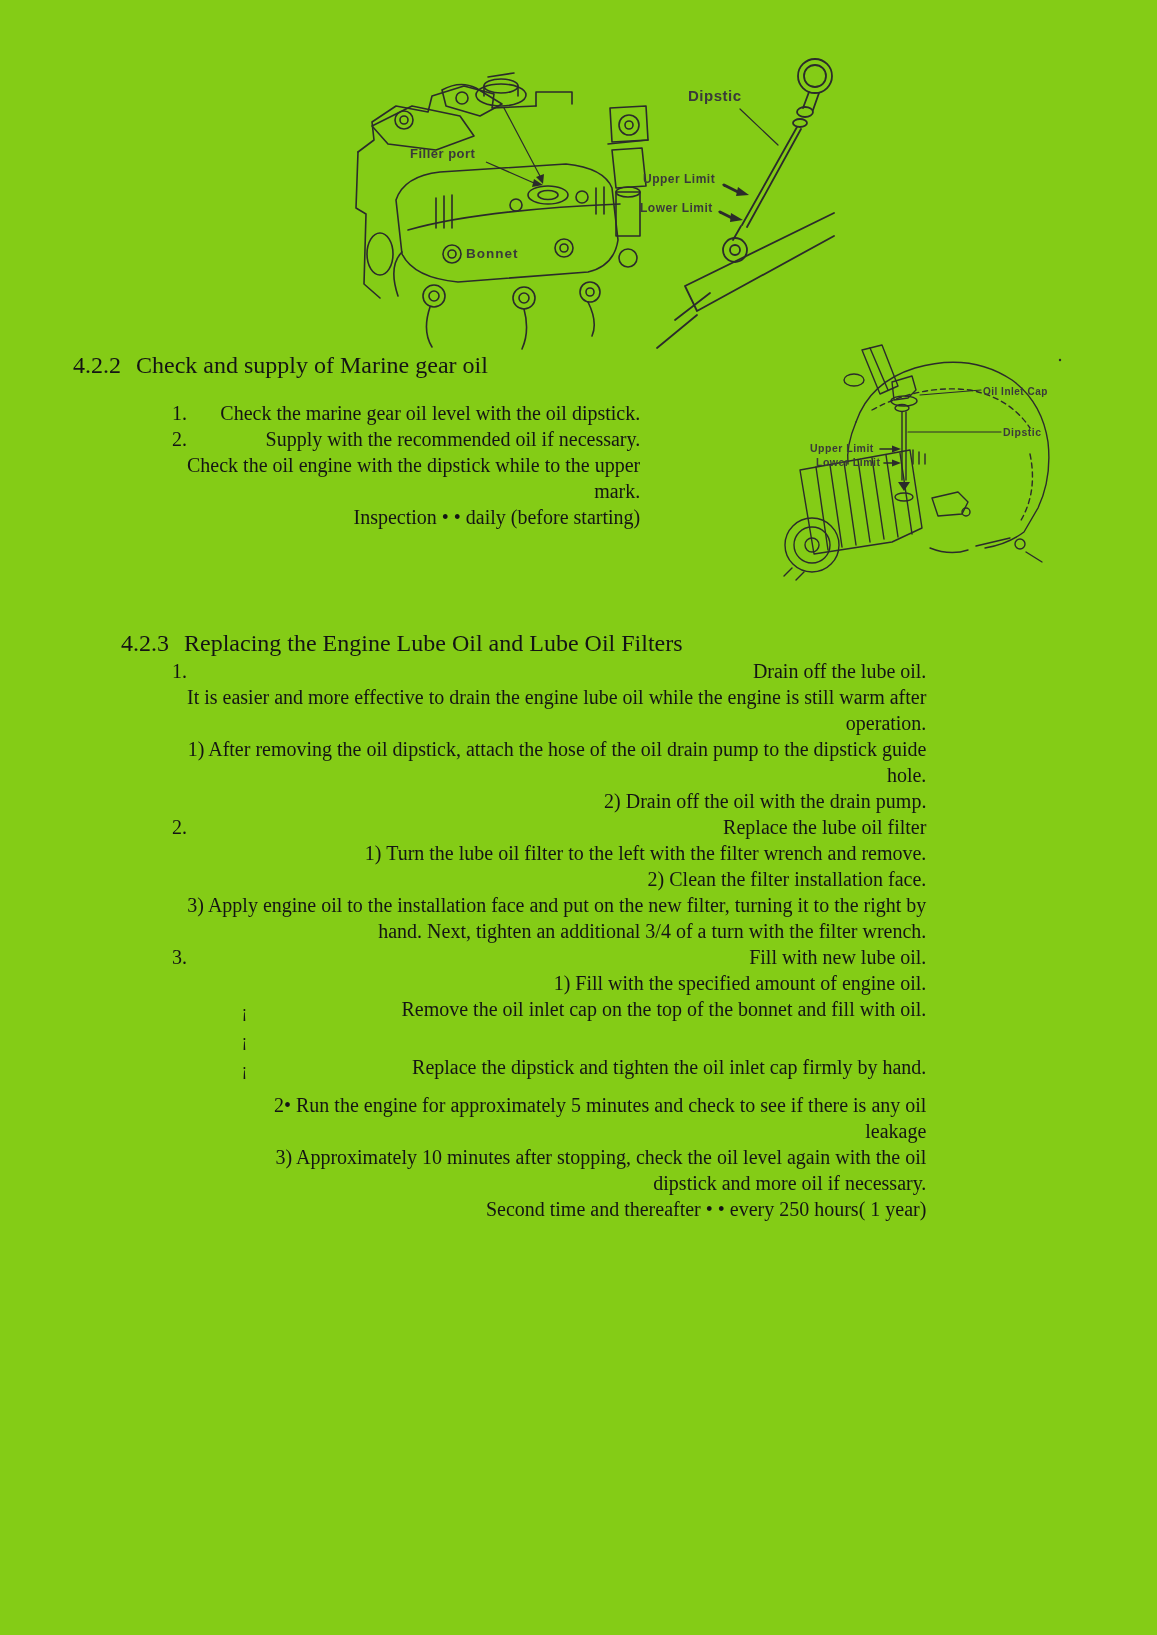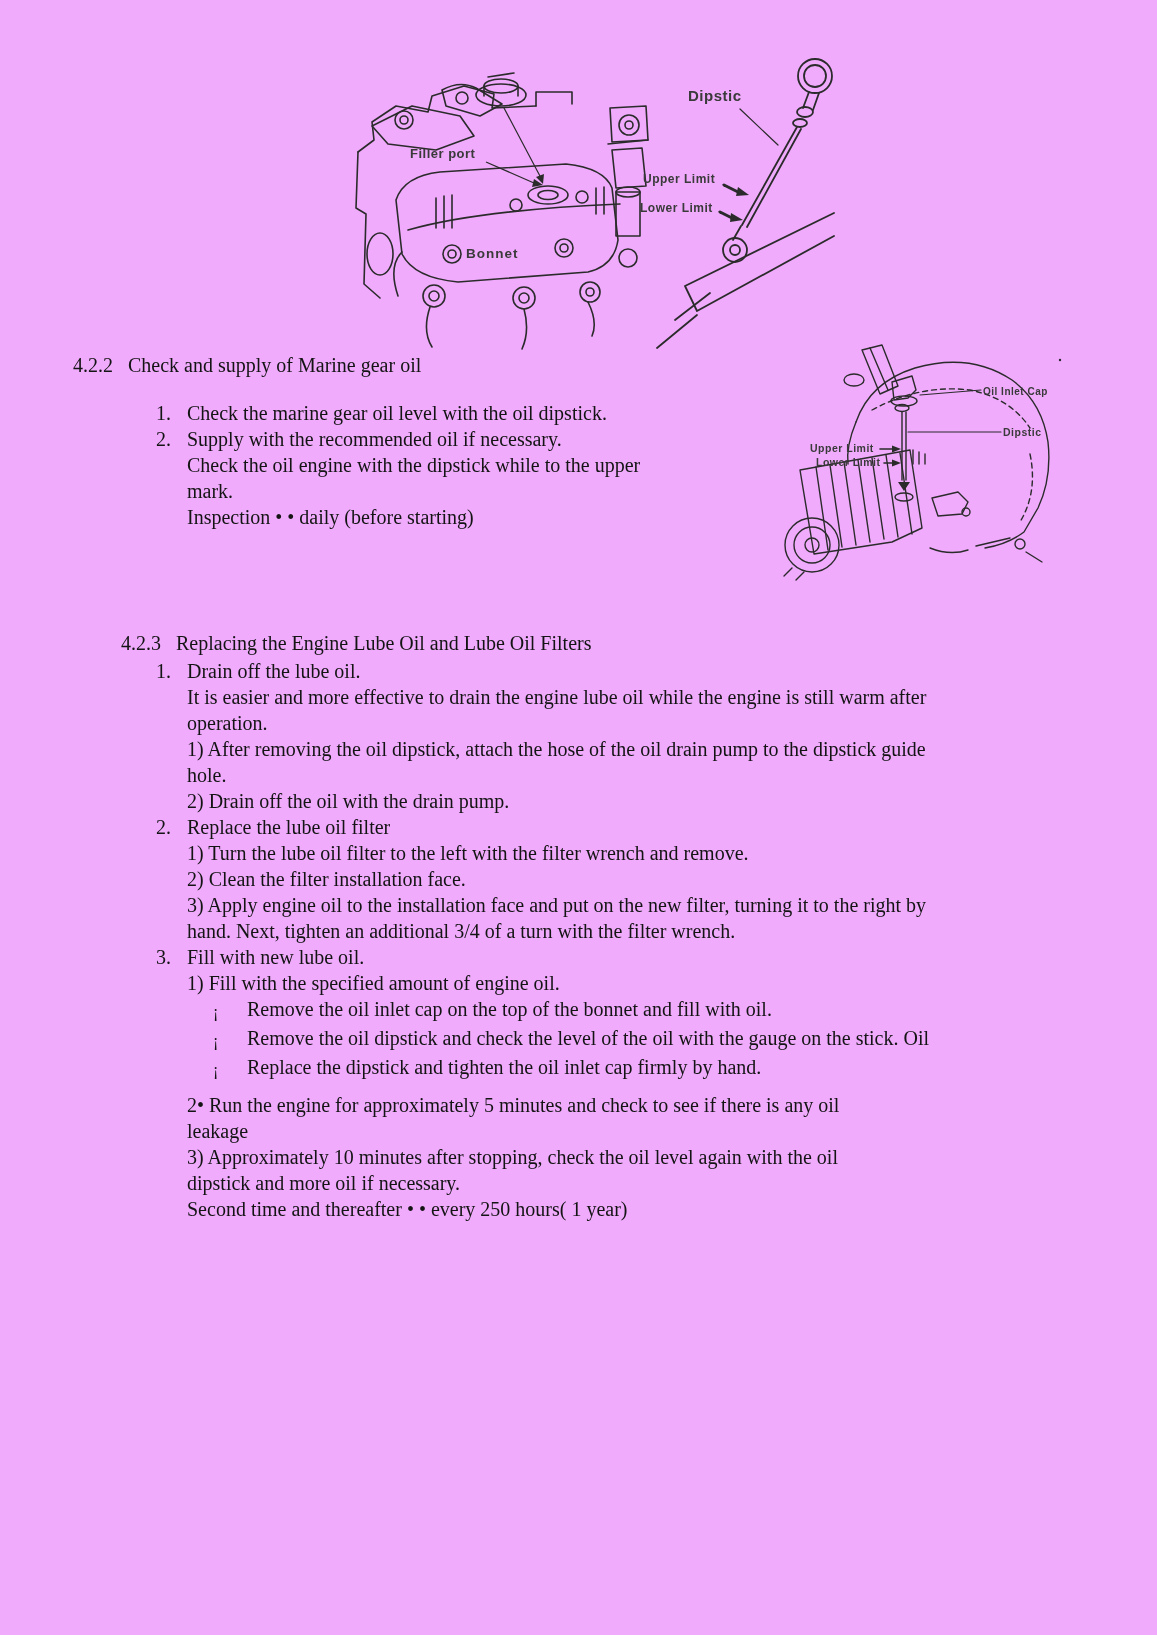--- a/index.html
+++ b/index.html
@@ -2,28 +2,29 @@
 <html><head>
 <meta charset="utf-8">
 <style>
   * { box-sizing: border-box; }
   html, body { margin: 0; padding: 0; }
   body { background: #ffffff; }
   .page {
     position: relative;
     width: 1157px;
     height: 1635px;
-    background: #f0abfc;
+    background: #84cc16;
     font-family: "Liberation Serif", serif;
     color: #141414;
     overflow: hidden;
+    text-align: right;
   }
   .heading {
     position: absolute;
-    font-size: 20px;
+    font-size: 24px;
     line-height: 26px;
     white-space: nowrap;
   }
   .heading .num { display: inline-block; margin-right: 15px; }
   .list {
     position: absolute;
     font-size: 20px;
     line-height: 26px;
   }
   .li { display: flex; align-items: flex-start; }
@@ -257,21 +258,20 @@
 
         <div class="bullet">
           <div class="bmk">¡</div>
           <div class="body">
             <div class="line">Remove the oil inlet cap on the top of the bonnet and fill with oil.</div>
           </div>
         </div>
         <div class="bullet">
           <div class="bmk">¡</div>
           <div class="body">
-            <div class="line">Remove the oil dipstick and check the level of the oil with the gauge on the stick. Oil</div>
           </div>
         </div>
         <div class="bullet">
           <div class="bmk">¡</div>
           <div class="body">
             <div class="line">Replace the dipstick and tighten the oil inlet cap firmly by hand.</div>
           </div>
         </div>
 
         <div class="line gap-top">2• Run the engine for approximately 5 minutes and check to see if there is any oil</div>

